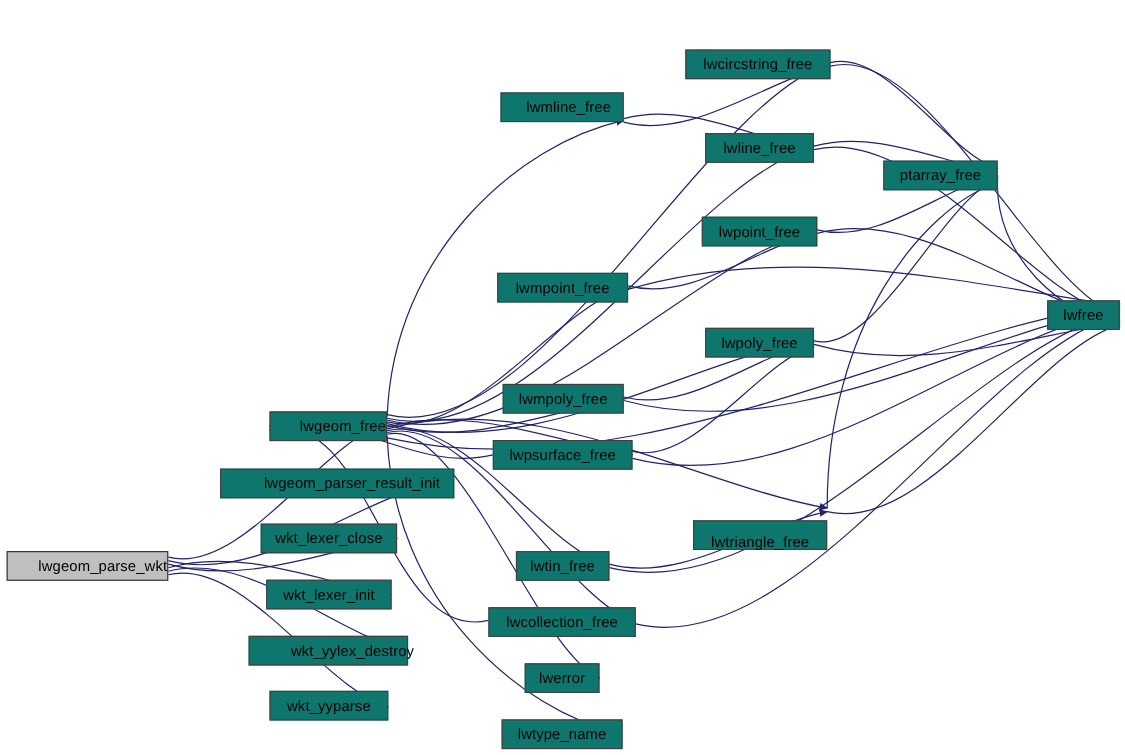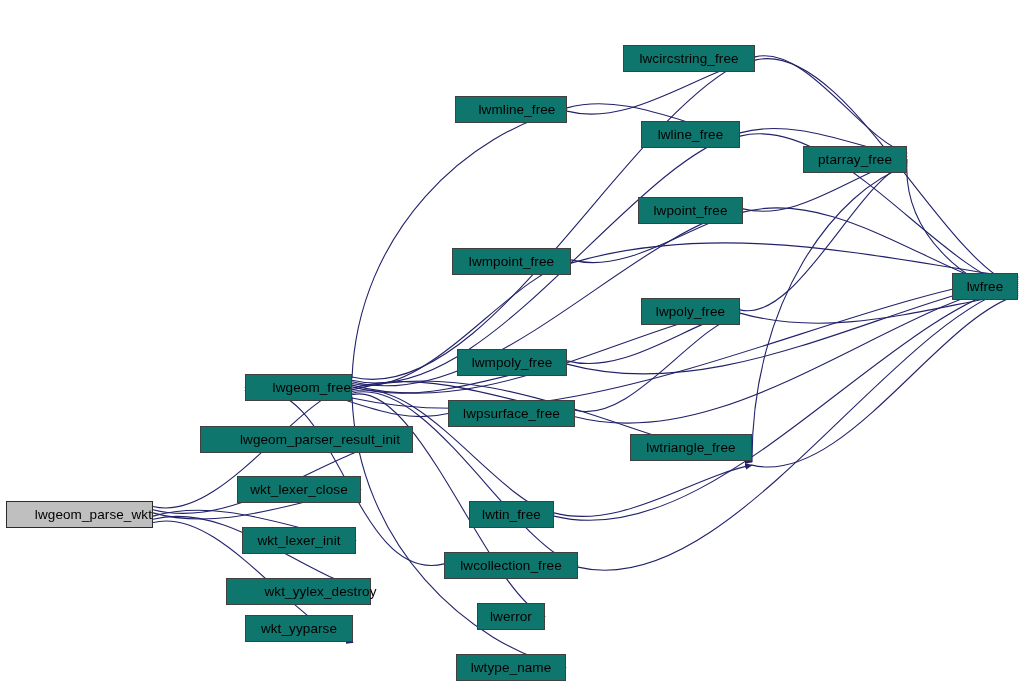--- a/index.html
+++ b/index.html
@@ -117,24 +117,24 @@
       </div>
       <div class="node" style="left: 237px; top: 476px; width: 124px; height: 27px;">
         <span class="node-label">wkt_lexer_close</span>
       </div>
       <div class="node" style="left: 242px; top: 527px; width: 114px; height: 27px;">
         <span class="node-label">wkt_lexer_init</span>
       </div>
       <div class="node" style="left: 226px; top: 578px; width: 145px; height: 27px; padding-left: 44px;">
         <span class="node-label">wkt_yylex_destroy</span>
       </div>
-      <div class="node" style="left: 245px; top: 615px; width: 108px; height: 27px;">
+      <div class="node" style="left: 245px; top: 628px; width: 108px; height: 27px;">
         <span class="node-label">wkt_yyparse</span>
       </div>
-      <div class="node" style="left: 455px; top: 96px; width: 112px; height: 27px; padding-left: 12px;">
+      <div class="node" style="left: 455px; top: 84px; width: 112px; height: 27px; padding-left: 12px;">
         <span class="node-label">lwmline_free</span>
       </div>
       <div class="node" style="left: 452px; top: 248px; width: 119px; height: 27px;">
         <span class="node-label">lwmpoint_free</span>
       </div>
       <div class="node" style="left: 457px; top: 349px; width: 110px; height: 27px;">
         <span class="node-label">lwmpoly_free</span>
       </div>
       <div class="node" style="left: 448px; top: 400px; width: 127px; height: 27px;">
         <span class="node-label">lwpsurface_free</span>
@@ -156,21 +156,21 @@
       </div>
       <div class="node" style="left: 641px; top: 121px; width: 99px; height: 27px;">
         <span class="node-label">lwline_free</span>
       </div>
       <div class="node" style="left: 638px; top: 197px; width: 105px; height: 27px;">
         <span class="node-label">lwpoint_free</span>
       </div>
       <div class="node" style="left: 641px; top: 298px; width: 99px; height: 27px;">
         <span class="node-label">lwpoly_free</span>
       </div>
-      <div class="node" style="left: 630px; top: 434px; width: 122px; height: 27px;">
+      <div class="node" style="left: 630px; top: 473px; width: 122px; height: 27px; align-items: flex-end;">
         <span class="node-label">lwtriangle_free</span>
       </div>
       <div class="node" style="left: 803px; top: 146px; width: 104px; height: 27px;">
         <span class="node-label">ptarray_free</span>
       </div>
       <div class="node" style="left: 952px; top: 273px; width: 66px; height: 27px;">
         <span class="node-label">lwfree</span>
       </div>
     </div>
 

